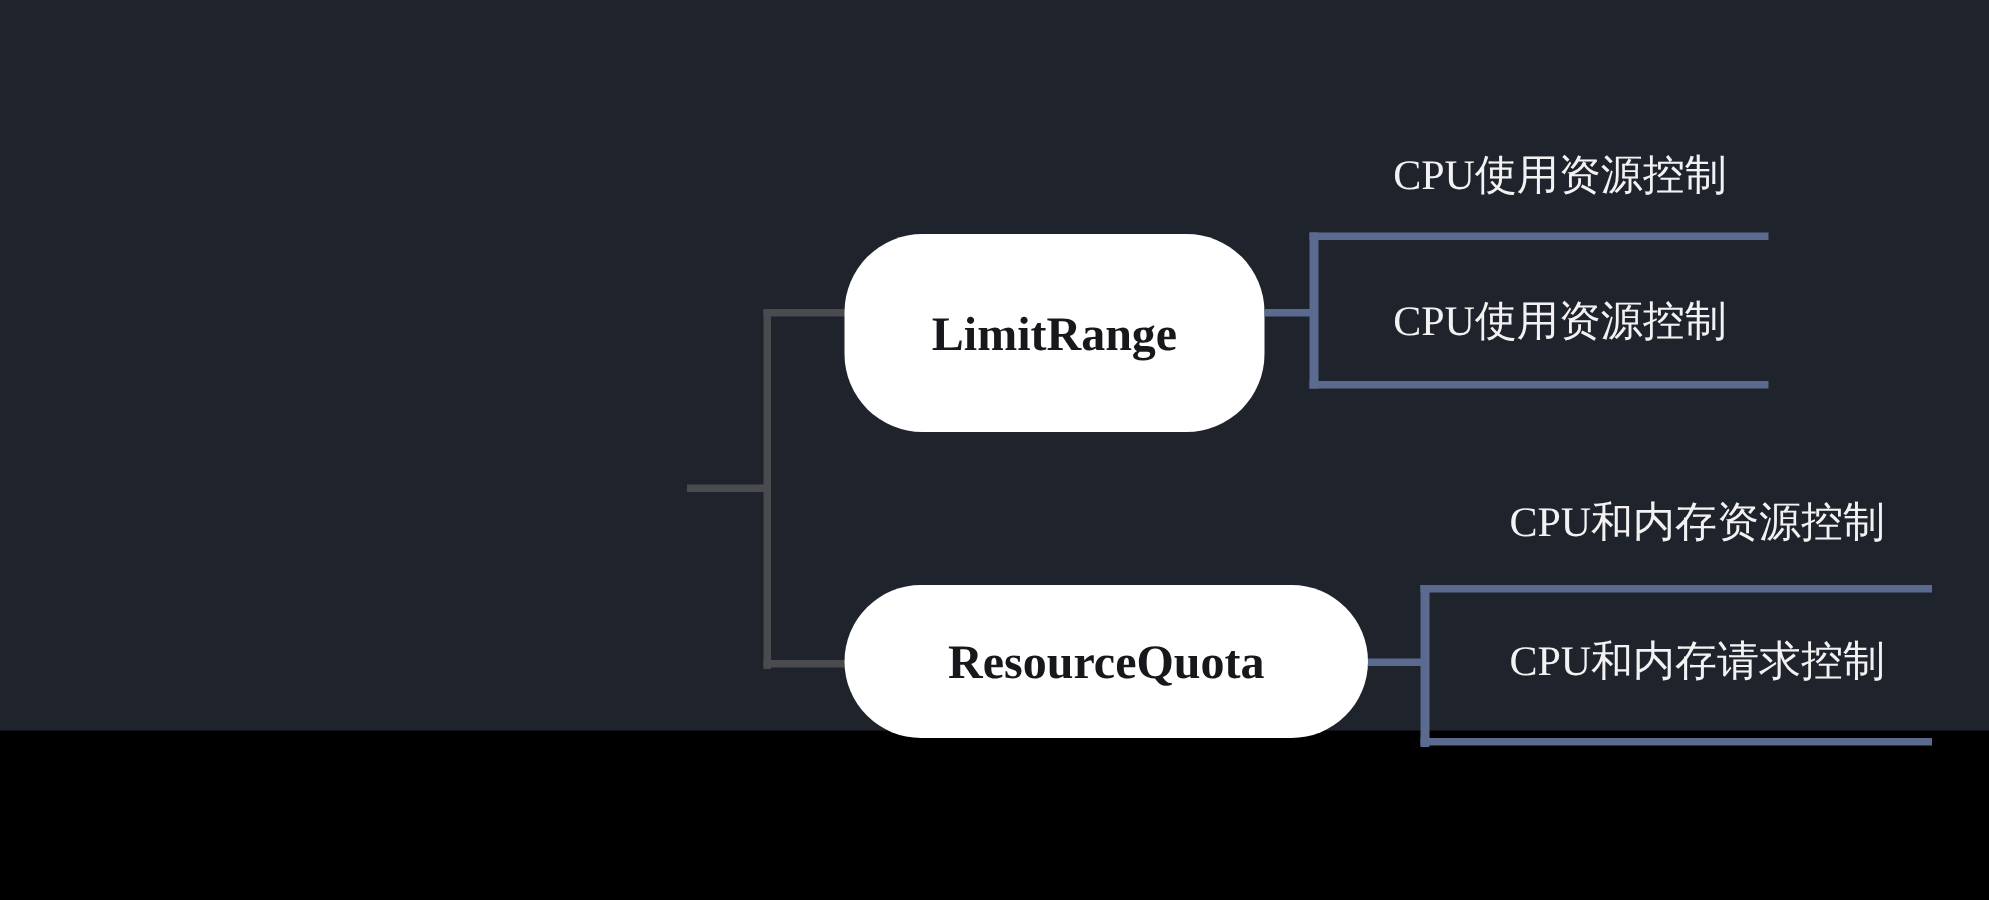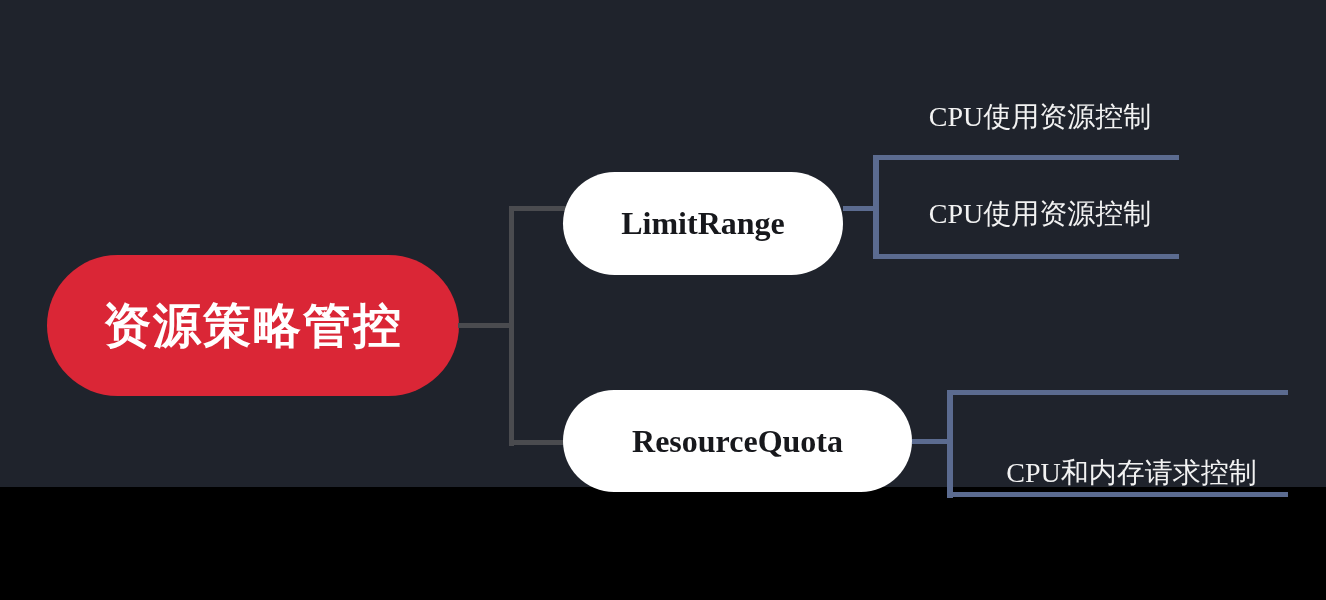--- a/index.html
+++ b/index.html
@@ -25,44 +25,43 @@
     display:flex;align-items:center;justify-content:center;
     color:#ffffff;font-size:48px;font-weight:bold;letter-spacing:2px;
     font-family:"Liberation Sans","DejaVu Sans",sans-serif;
   }
   .pill{
     background:var(--node-white);
     display:flex;align-items:center;justify-content:center;
     color:var(--node-text-dark);font-weight:bold;font-size:32px;
     font-family:"Liberation Serif","DejaVu Serif",serif;
   }
-  .pill.limitrange{left:563px;top:124px;width:280px;height:103px;border-radius:52px;}
+  .pill.limitrange{left:563px;top:108px;width:280px;height:132px;border-radius:52px;}
   .pill.resourcequota{left:563px;top:342px;width:349px;height:102px;border-radius:51px;}
 
   .line{background:var(--line-dark);}
   .line.blue{background:var(--line-blue);}
 
   .leaf{
     display:flex;align-items:center;justify-content:center;
     color:var(--leaf-text);font-size:28px;
     font-family:"Liberation Serif","DejaVu Serif",serif;
     padding-left:28px;white-space:nowrap;
   }
   .leaf.l1{left:873px;top:52px;width:306px;height:34px;}
   .leaf.l2{left:873px;top:149px;width:306px;height:34px;}
   .leaf.l3{left:947px;top:283px;width:341px;height:34px;}
-  .leaf.l4{left:947px;top:408px;width:341px;height:34px;}
+  .leaf.l4{left:947px;top:376px;width:341px;height:34px;}
 </style>
 </head>
 <body>
 
 <div class="stage">
   <div class="canvas">
 
-    <div class="abs root-node">资源策略管控</div>
 
     <div class="abs line" style="left:458px;top:275px;width:54px;height:5px;"></div>
     <div class="abs line" style="left:509px;top:158px;width:5px;height:240px;"></div>
     <div class="abs line" style="left:509px;top:158px;width:57px;height:5px;"></div>
     <div class="abs line" style="left:509px;top:392px;width:57px;height:5px;"></div>
 
     <div class="abs pill limitrange">LimitRange</div>
     <div class="abs pill resourcequota">ResourceQuota</div>
 
     <div class="abs line blue" style="left:843px;top:158px;width:32px;height:5px;"></div>
@@ -70,17 +69,18 @@
     <div class="abs line blue" style="left:873px;top:107px;width:306px;height:5px;"></div>
     <div class="abs line blue" style="left:873px;top:206px;width:306px;height:5px;"></div>
 
     <div class="abs line blue" style="left:912px;top:391px;width:36px;height:5px;"></div>
     <div class="abs line blue" style="left:947px;top:342px;width:6px;height:108px;"></div>
     <div class="abs line blue" style="left:947px;top:342px;width:341px;height:5px;"></div>
     <div class="abs line blue" style="left:947px;top:444px;width:341px;height:5px;"></div>
 
     <div class="abs leaf l1">CPU使用资源控制</div>
     <div class="abs leaf l2">CPU使用资源控制</div>
+    <div class="abs leaf l3">CPU和内存资源控制</div>
     <div class="abs leaf l4">CPU和内存请求控制</div>
 
   </div>
   <div class="abs" style="left:0;top:487px;width:1326px;height:113px;background:var(--letterbox);"></div>
 </div>
 
 </body></html>

